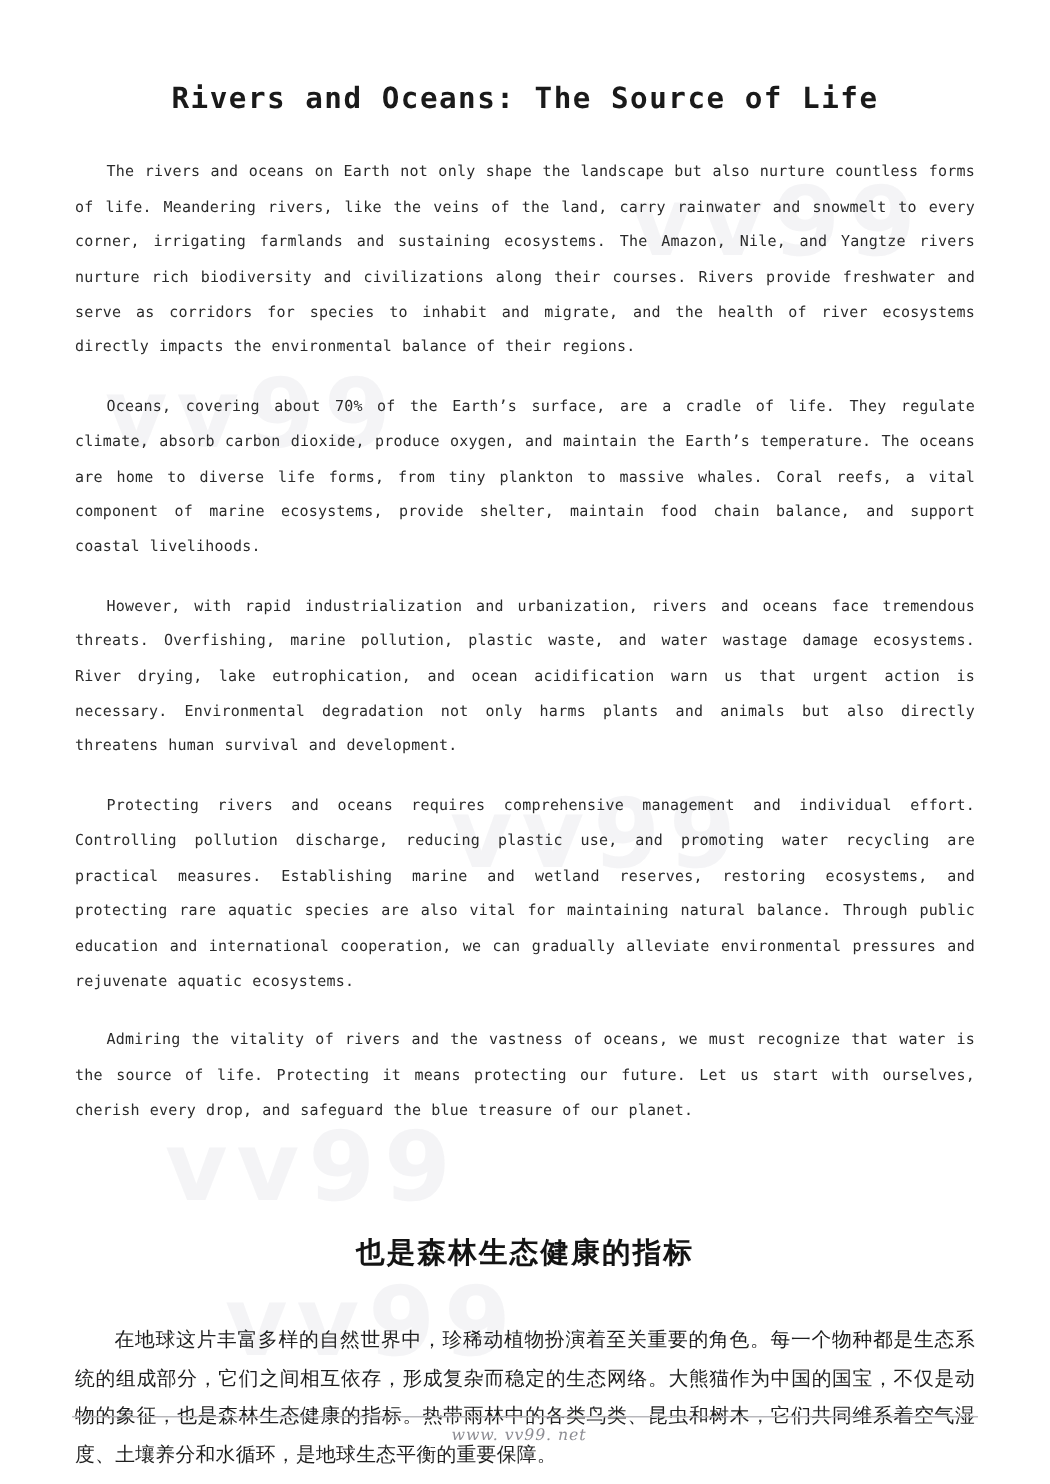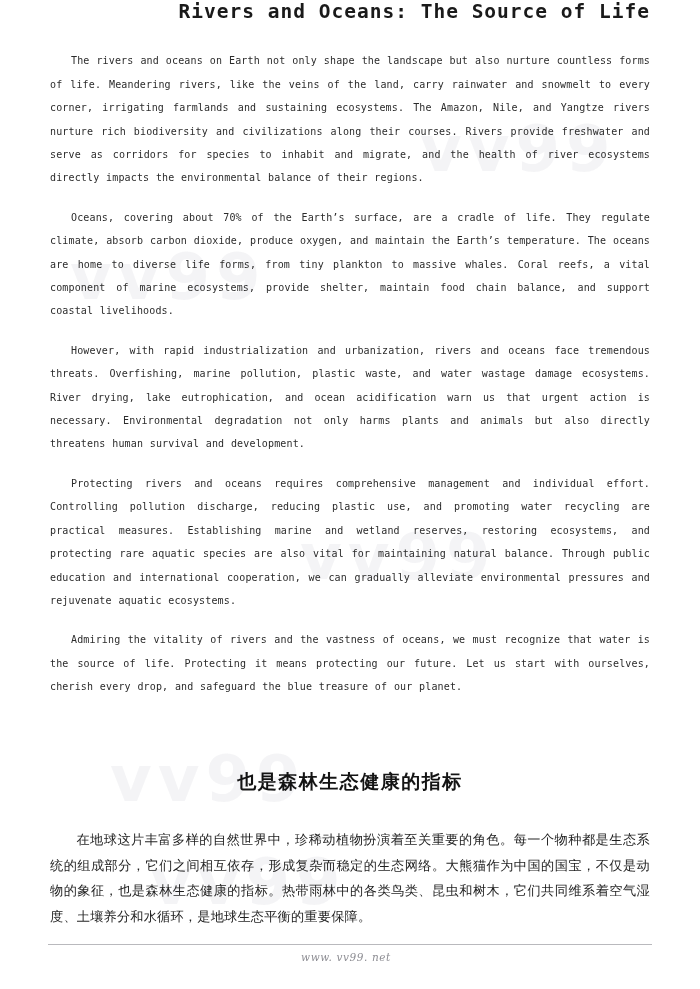--- a/index.html
+++ b/index.html
@@ -52,21 +52,22 @@
   .wm-e { left: 420px; top: 112px; }
 
   
   .content {
     position: relative;
     z-index: 2;
   }
 
   .doc-title {
     margin: 0;
-    text-align: right;
+    padding-top: 54px;
+    text-align: center;
     font-family: "DejaVu Sans Mono", "Liberation Mono", monospace;
     font-weight: 700;
     font-size: 19.5px;
     letter-spacing: 1.0px;
     color: #1a1a1a;
     line-height: 1.2;
   }
 
   .eng-body {
     margin-top: 26px;

